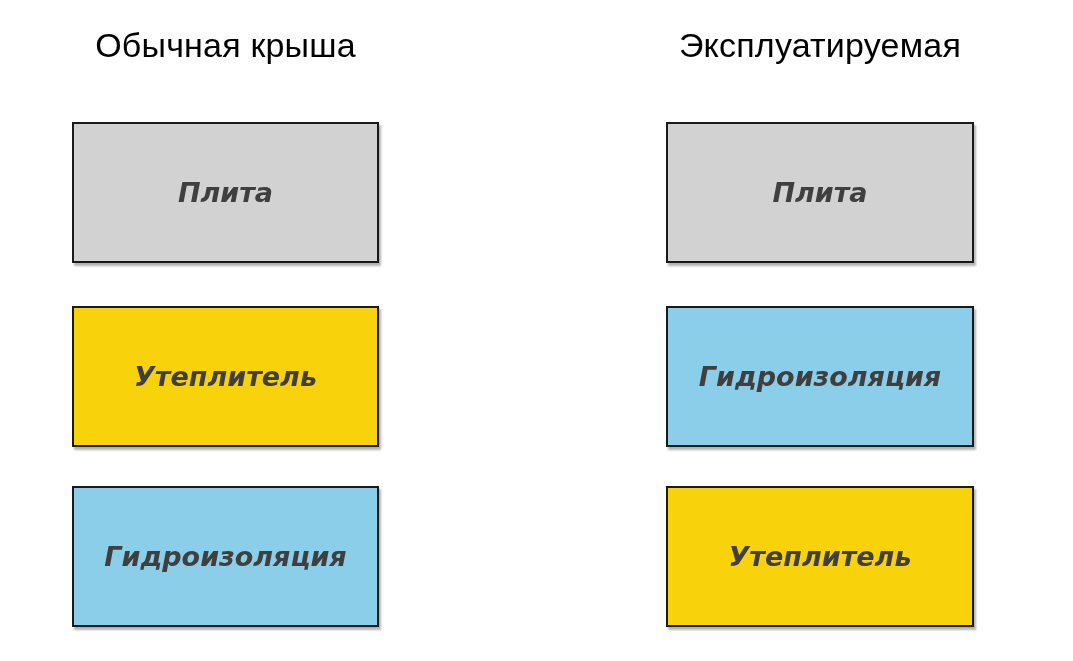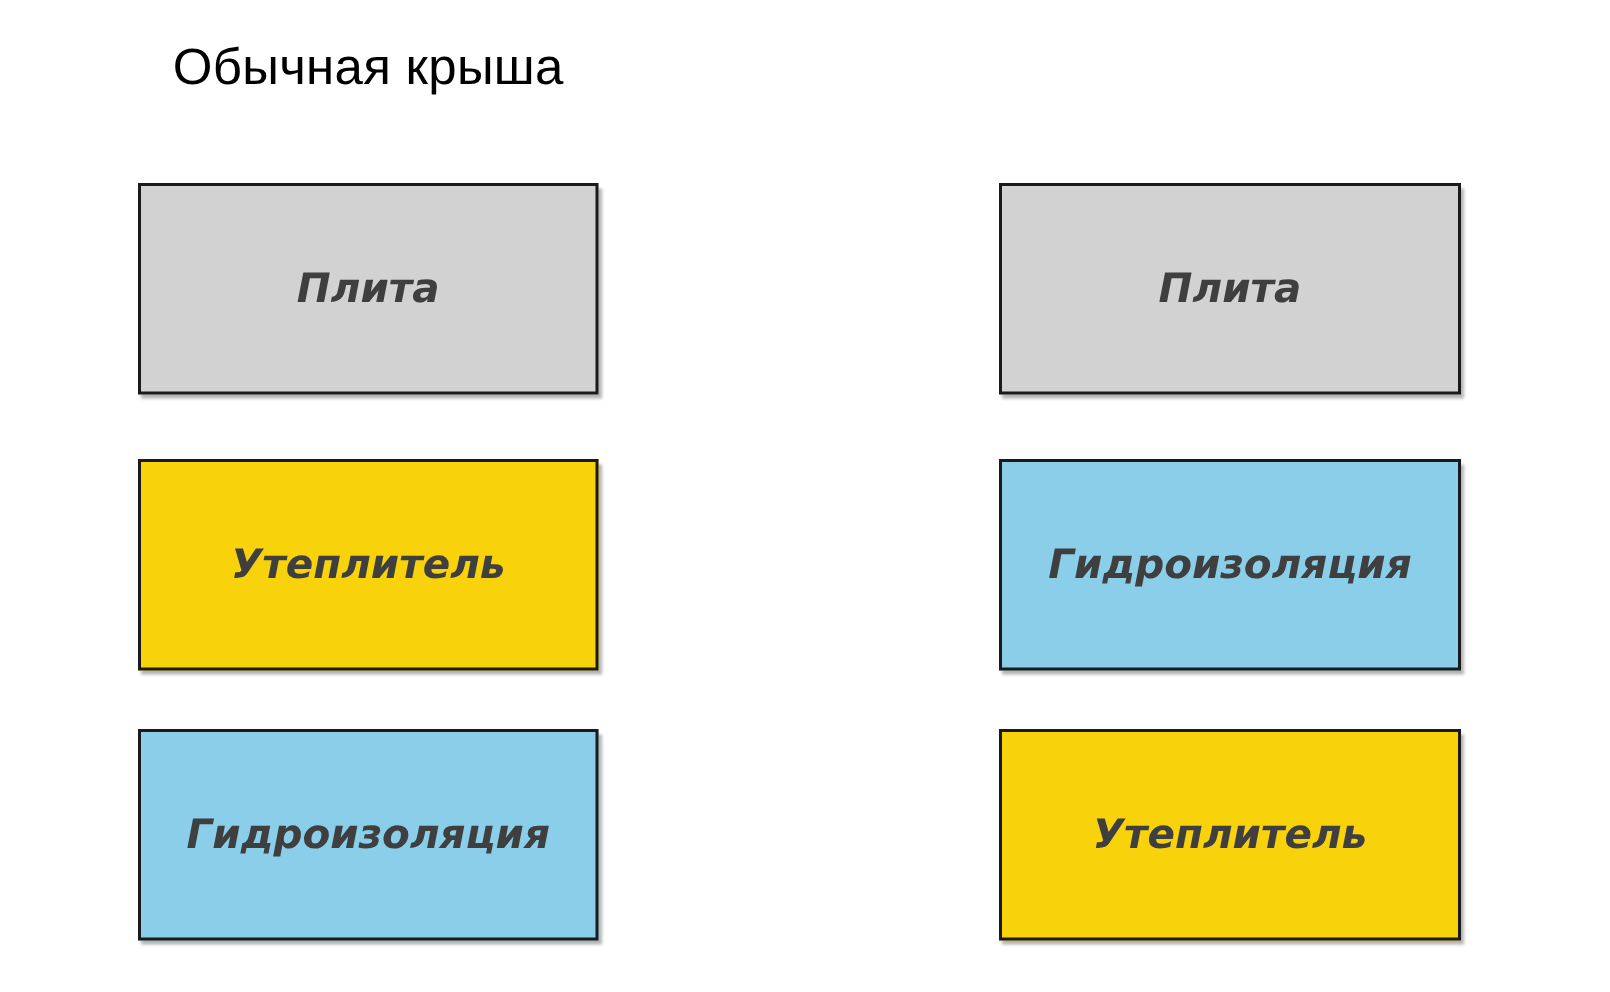--- a/index.html
+++ b/index.html
@@ -10,21 +10,21 @@
     height: 661px;
     background: #ffffff;
     overflow: hidden;
     font-family: "Liberation Sans", sans-serif;
   }
   .column {
     position: absolute;
     top: 0;
     height: 100%;
   }
-  .column-regular { left: 92px; width: 307px; }
+  .column-regular { left: 72px; width: 307px; }
   .column-exploitable { left: 666px; width: 308px; }
   .col-title {
     position: absolute;
     top: 26px;
     left: 0;
     width: 100%;
     text-align: center;
     font-size: 34px;
     font-weight: 500;
     letter-spacing: 0.2px;
@@ -68,20 +68,21 @@
     <div class="layer-box row-2" style="background-color: rgb(248, 210, 10); border-color: rgb(26, 26, 26); color: rgb(63, 63, 63);">
       <span class="layer-label">Утеплитель</span>
     </div>
 
     <div class="layer-box row-3" style="background-color: rgb(139, 206, 233); border-color: rgb(26, 26, 26); color: rgb(63, 63, 63);">
       <span class="layer-label">Гидроизоляция</span>
     </div>
   </div>
 
   <div class="column column-exploitable">
+    <div class="col-title" style="color: rgb(0, 0, 0);">Эксплуатируемая</div>
 
     <div class="layer-box row-1" style="background-color: rgb(210, 210, 210); border-color: rgb(26, 26, 26); color: rgb(63, 63, 63);">
       <span class="layer-label">Плита</span>
     </div>
 
     <div class="layer-box row-2" style="background-color: rgb(139, 206, 233); border-color: rgb(26, 26, 26); color: rgb(63, 63, 63);">
       <span class="layer-label">Гидроизоляция</span>
     </div>
 
     <div class="layer-box row-3" style="background-color: rgb(248, 210, 10); border-color: rgb(26, 26, 26); color: rgb(63, 63, 63);">

